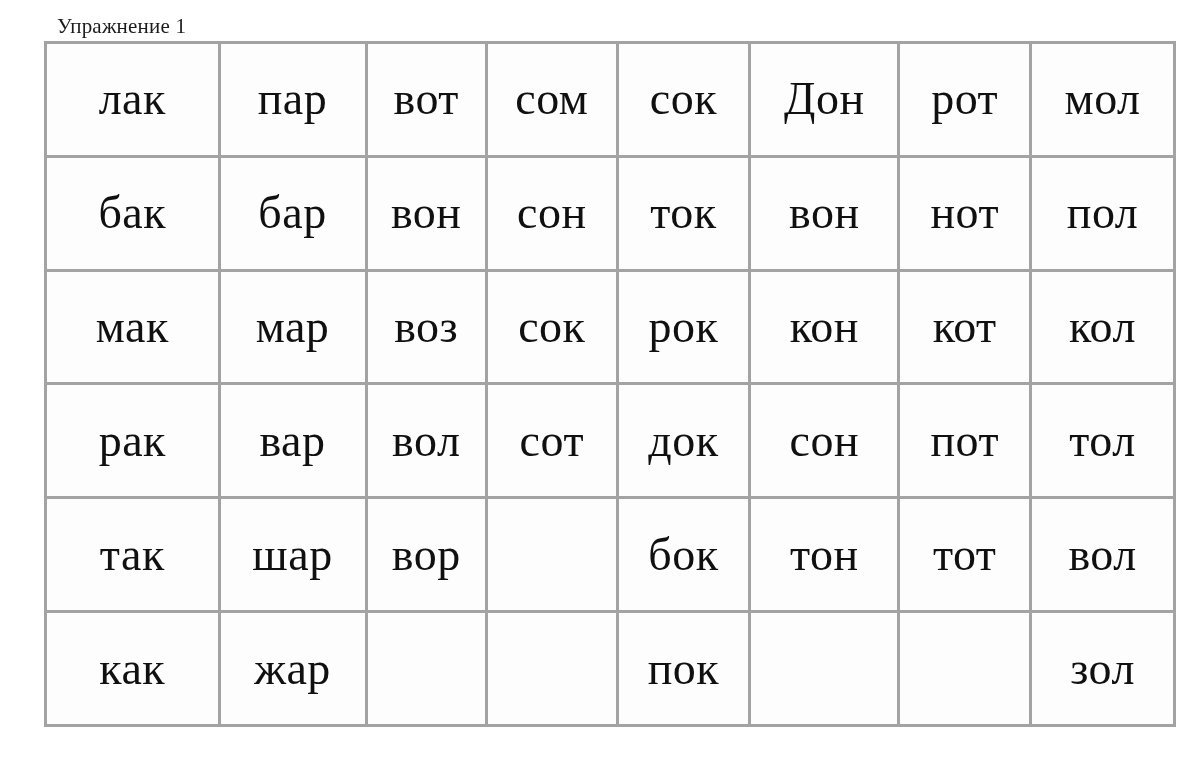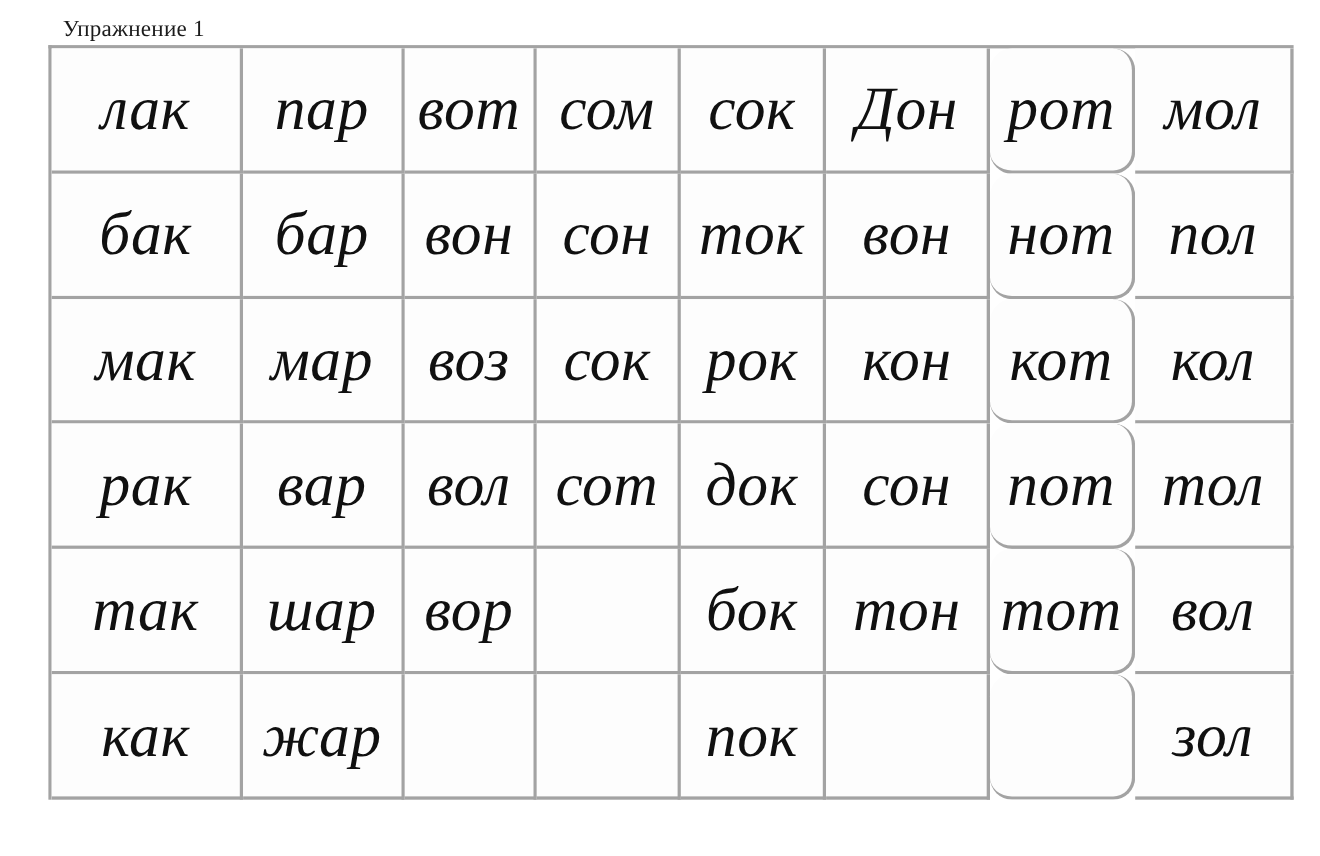--- a/index.html
+++ b/index.html
@@ -53,40 +53,39 @@
     border-bottom: 3px solid #a3a3a3;
     text-align: center;
     vertical-align: middle;
     padding: 0;
     background: #fdfdfd;
     height: 98px;
     box-sizing: border-box;
   }
   .word-cell-text {
     display: block;
-    font-size: 56px;
+    font-size: 46px;
     line-height: 50px;
     font-weight: 400;
     color: #101010;
     font-family: "Liberation Serif", "DejaVu Serif", serif;
     white-space: nowrap;
     letter-spacing: 0.5px;
-    font-style: italic;
   }
   .word-cell-text:empty {
     min-height: 50px;
   }
   
   .col-0 { width: 170px; }
   .col-1 { width: 144px; }
   .col-2 { width: 118px; }
   .col-3 { width: 128px; }
   .col-4 { width: 130px; }
   .col-5 { width: 146px; }
-  .col-6 { width: 129px; border-radius: 20px; }
+  .col-6 { width: 129px; }
   .col-7 { width: 141px; }
 </style>
 </head>
 <body>
 
 <div class="page">
 
   <div class="worksheet-title">Упражнение 1</div>
 
   <table class="word-grid">

